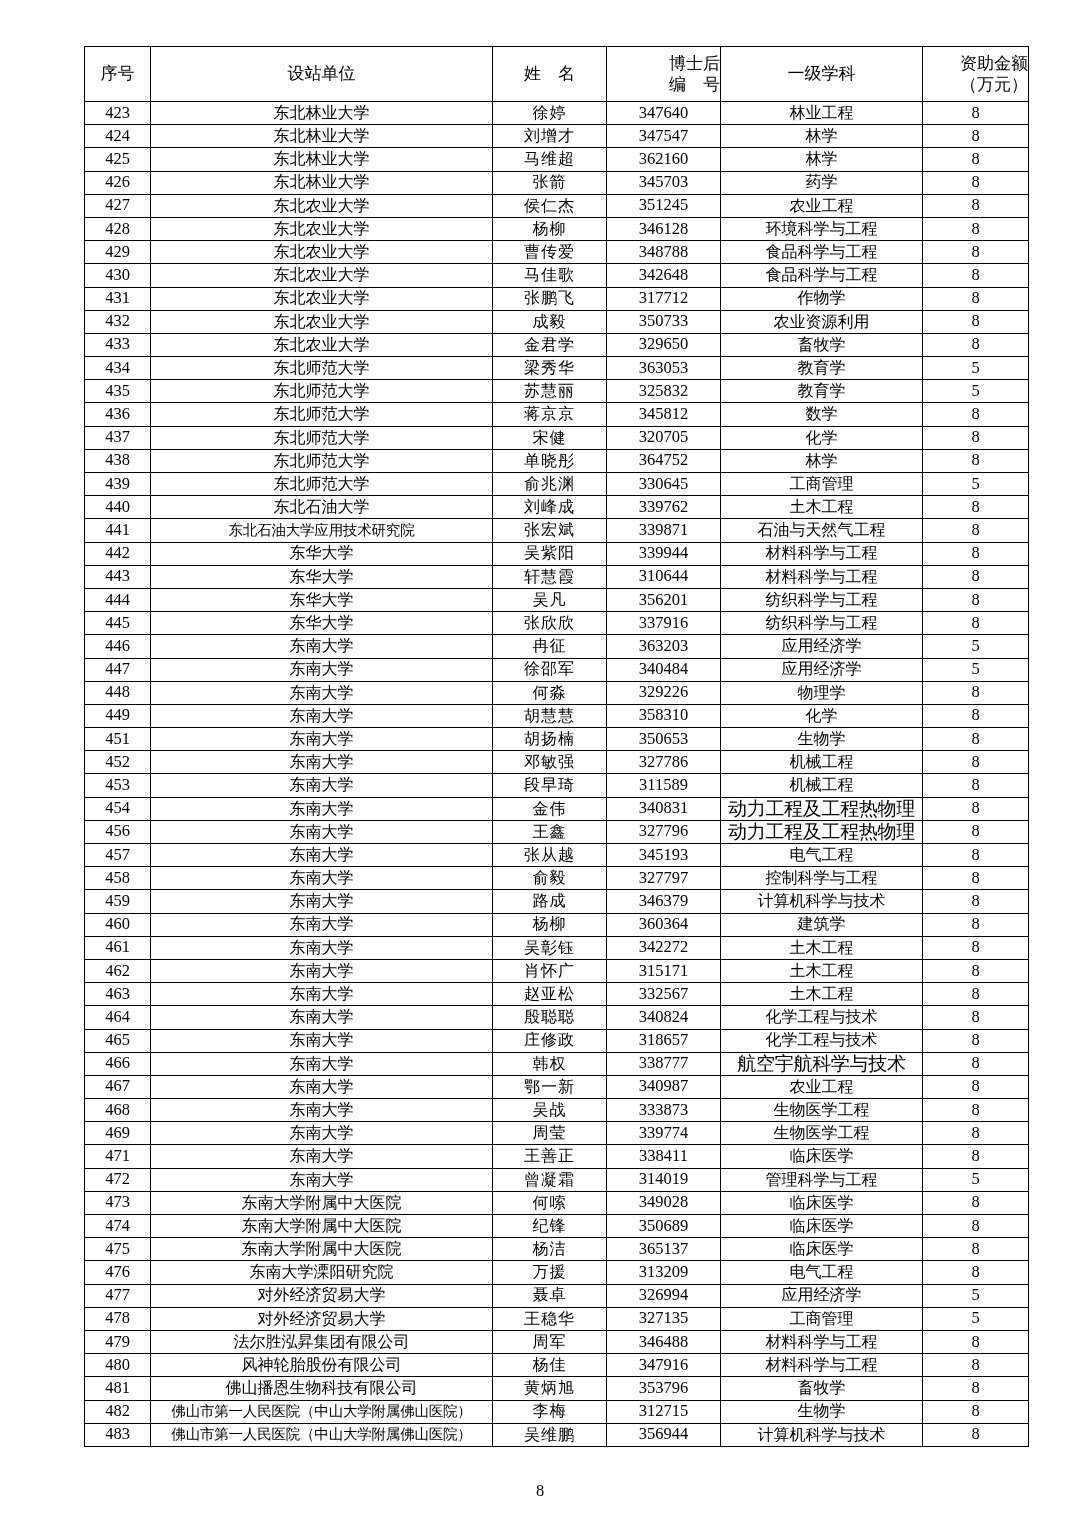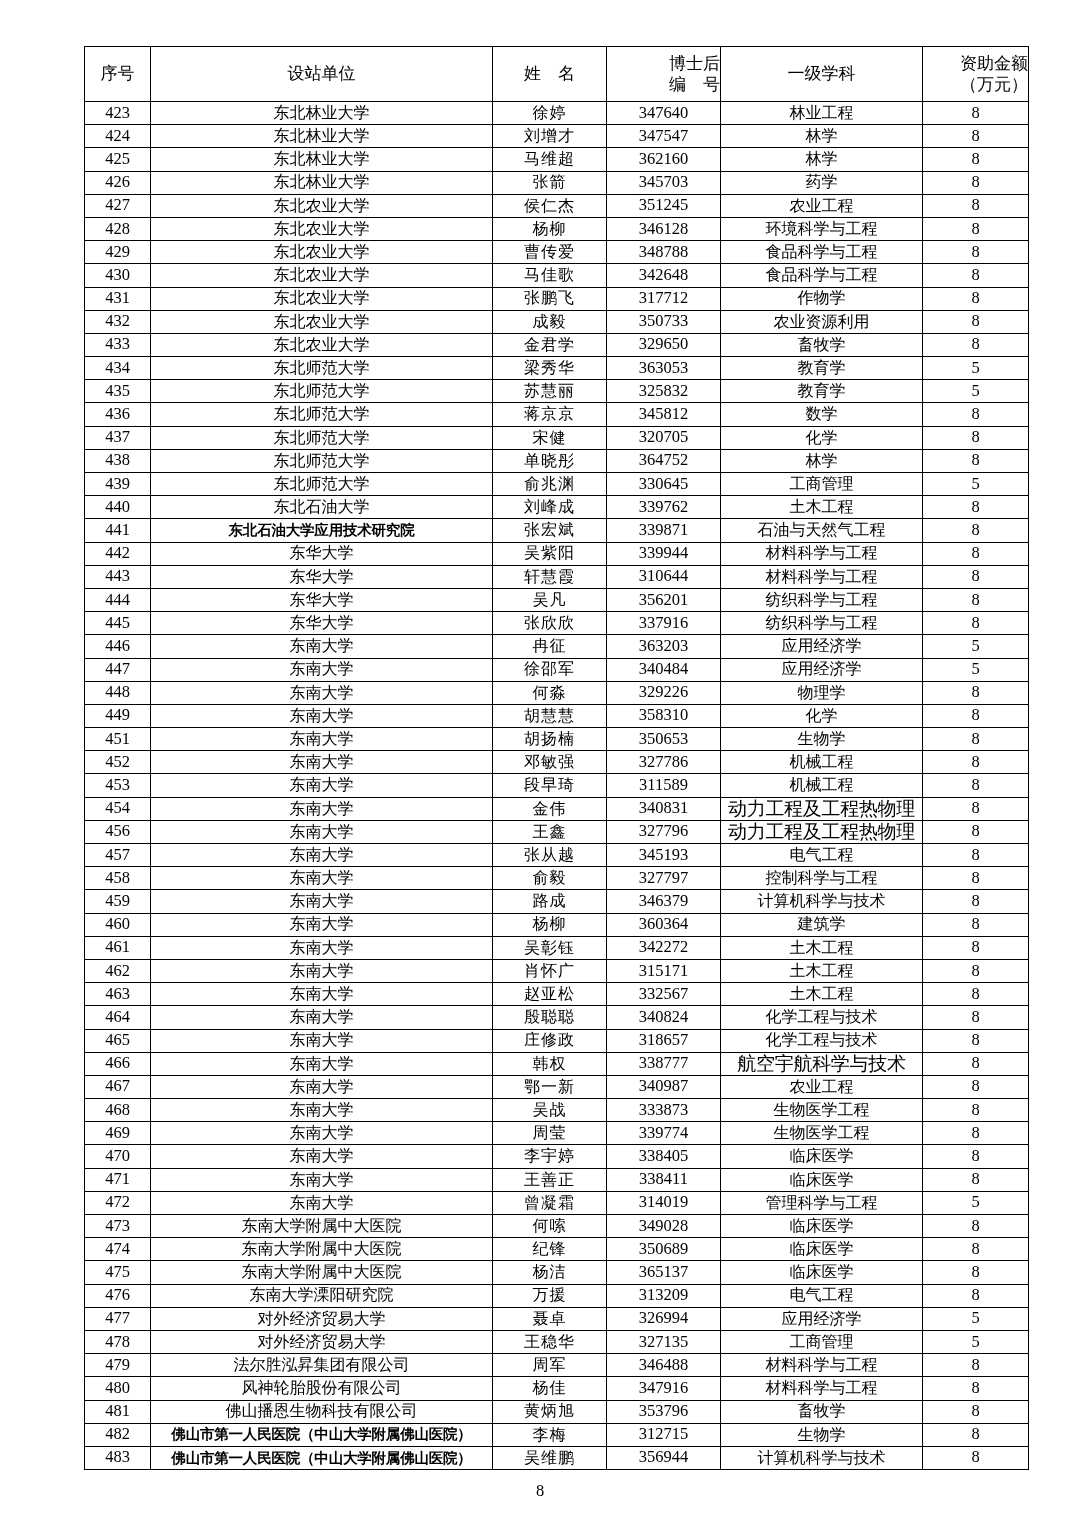--- a/index.html
+++ b/index.html
@@ -50,21 +50,21 @@
   .col-num   { width: 114px; }
   .col-disc  { width: 202px; }
   .col-amt   { width: 106px; }
 
   .hdr-two-line {
     display: block;
     line-height: 1.25;
     text-align: right;
   }
   td.cell-unit { font-size: 16px; }
-  td.cell-unit.long { font-size: 14.5px; letter-spacing: -0.2px; font-weight: bold; }
+  td.cell-unit.long { font-size: 14.5px; letter-spacing: -0.2px; }
   td.cell-disc { font-size: 16px; }
   td.cell-disc.long { font-size: 19px; letter-spacing: -0.3px; }
   td.cell-name { font-size: 16px; letter-spacing: 1px; }
   td.cell-num  { font-size: 16.5px; font-family: "Liberation Serif", serif; }
   td.cell-idx  { font-size: 16.5px; }
   td.cell-amt  { font-size: 16.5px; }
 
   .page-number {
     position: absolute;
     left: 0;
@@ -458,28 +458,20 @@
         </tr>
         <tr>
           <td class="cell-idx">469</td>
           <td class="cell-unit">东南大学</td>
           <td class="cell-name">周莹</td>
           <td class="cell-num">339774</td>
           <td class="cell-disc">生物医学工程</td>
           <td class="cell-amt">8</td>
         </tr>
         <tr>
-          <td class="cell-idx">470</td>
-          <td class="cell-unit">东南大学</td>
-          <td class="cell-name">李宇婷</td>
-          <td class="cell-num">338405</td>
-          <td class="cell-disc">临床医学</td>
-          <td class="cell-amt">8</td>
-        </tr>
-        <tr>
           <td class="cell-idx">471</td>
           <td class="cell-unit">东南大学</td>
           <td class="cell-name">王善正</td>
           <td class="cell-num">338411</td>
           <td class="cell-disc">临床医学</td>
           <td class="cell-amt">8</td>
         </tr>
         <tr>
           <td class="cell-idx">472</td>
           <td class="cell-unit">东南大学</td>

